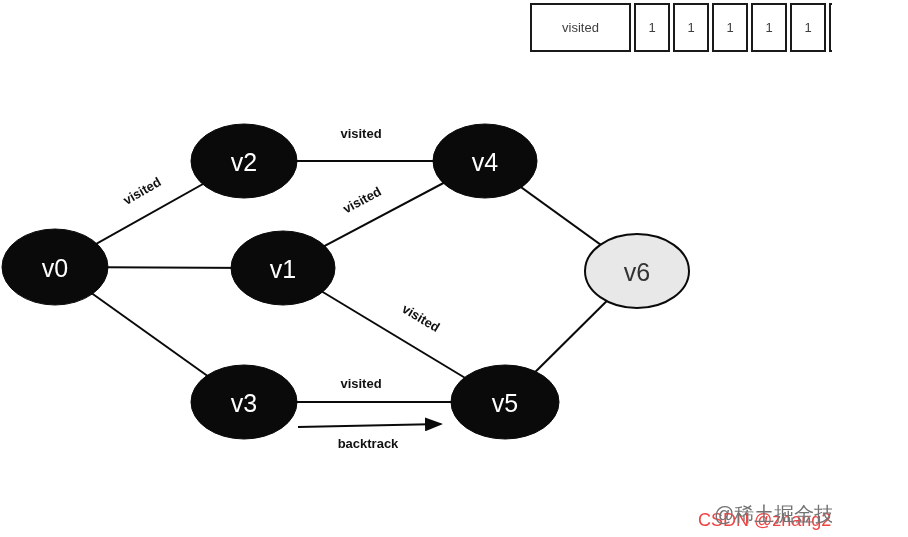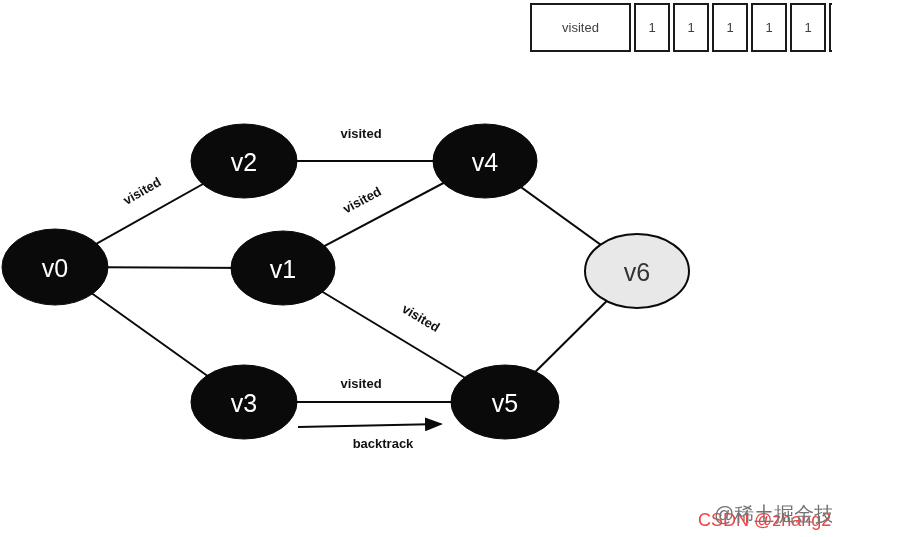--- a/index.html
+++ b/index.html
@@ -143,19 +143,19 @@
       <ellipse class="node-ellipse-light" cx="637" cy="271" rx="52" ry="37"></ellipse>
       <text class="node-label node-label-dark" x="637" y="272">v6</text>
     </g>
   </svg>
 
   <div class="edge-label rot-n30" style="left:142px; top:191px;">visited</div>
   <div class="edge-label" style="left:361px; top:133px;">visited</div>
   <div class="edge-label rot-n28" style="left:362px; top:200px;">visited</div>
   <div class="edge-label rot-p31" style="left:421px; top:318px;">visited</div>
   <div class="edge-label" style="left:361px; top:383px;">visited</div>
-  <div class="edge-label" style="left:383px; top:443px;">backtrack</div>
+  <div class="edge-label" style="left:368px; top:443px;">backtrack</div>
 
   <div class="wm wm-url">https://blog.csdn.net</div>
   <div class="wm wm-csdn">CSDN @zhang2gongzi</div>
   <div class="wm wm-juejin">@稀土掘金技术社区</div>
 
 </div>
 
 </body></html>

